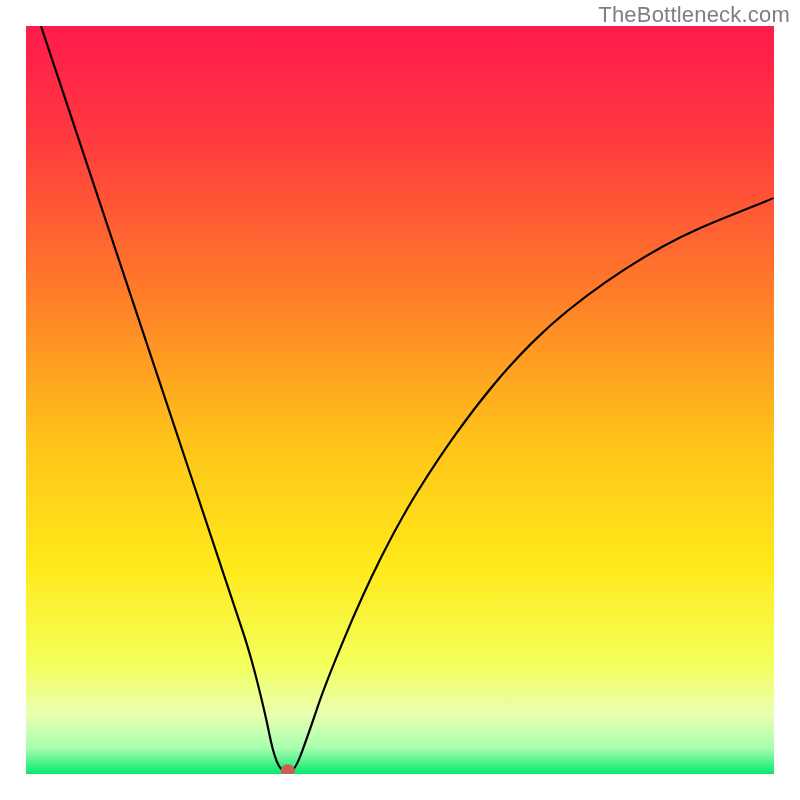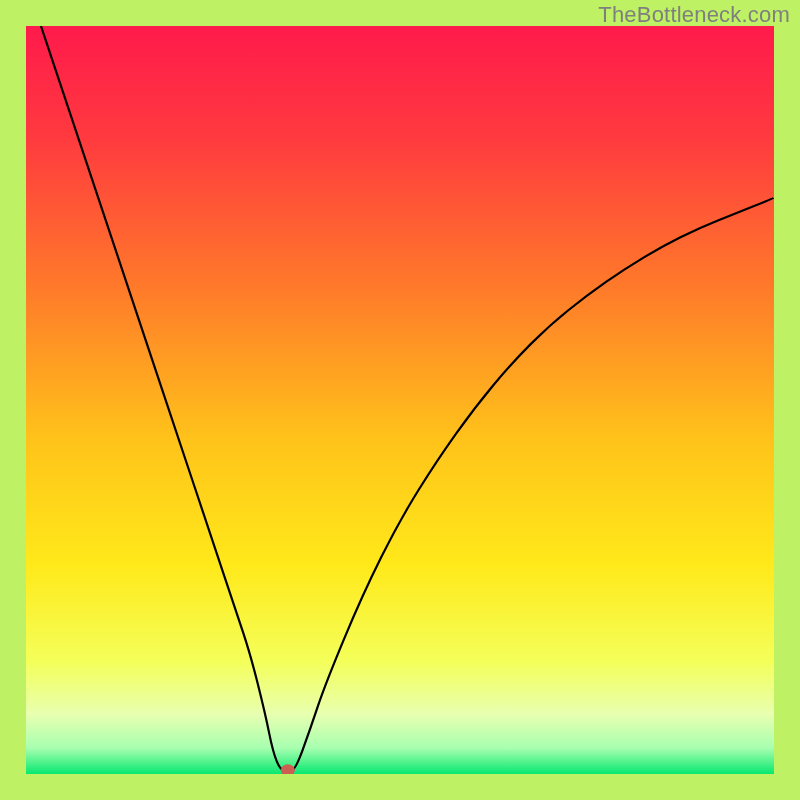--- a/index.html
+++ b/index.html
@@ -8,21 +8,21 @@
     width: 800px;
     height: 800px;
     background: #000;
     font-family: Arial, Helvetica, sans-serif;
     overflow: hidden;
   }
   .container {
     position: relative;
     width: 800px;
     height: 800px;
-    background: #bef264;
+    background: #ffffff;
   }
   .watermark {
     position: absolute;
     top: 2px;
     right: 10px;
     color: #7f7f7f;
     font-size: 22px;
     letter-spacing: 0.2px;
     font-weight: 400;
     z-index: 10;

